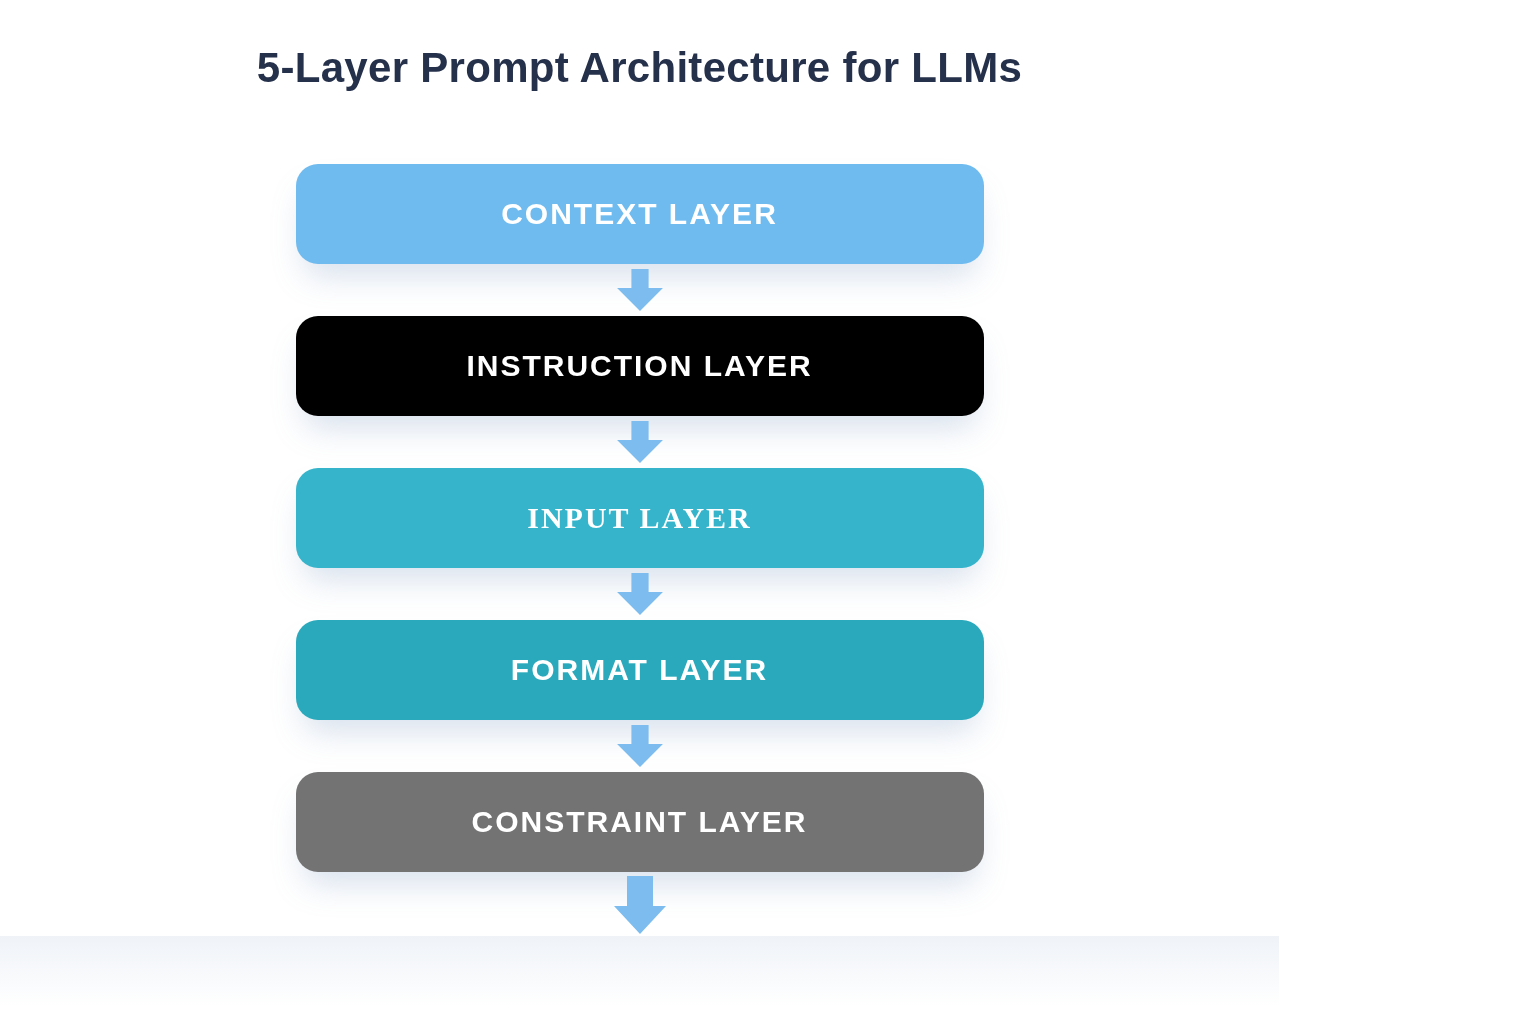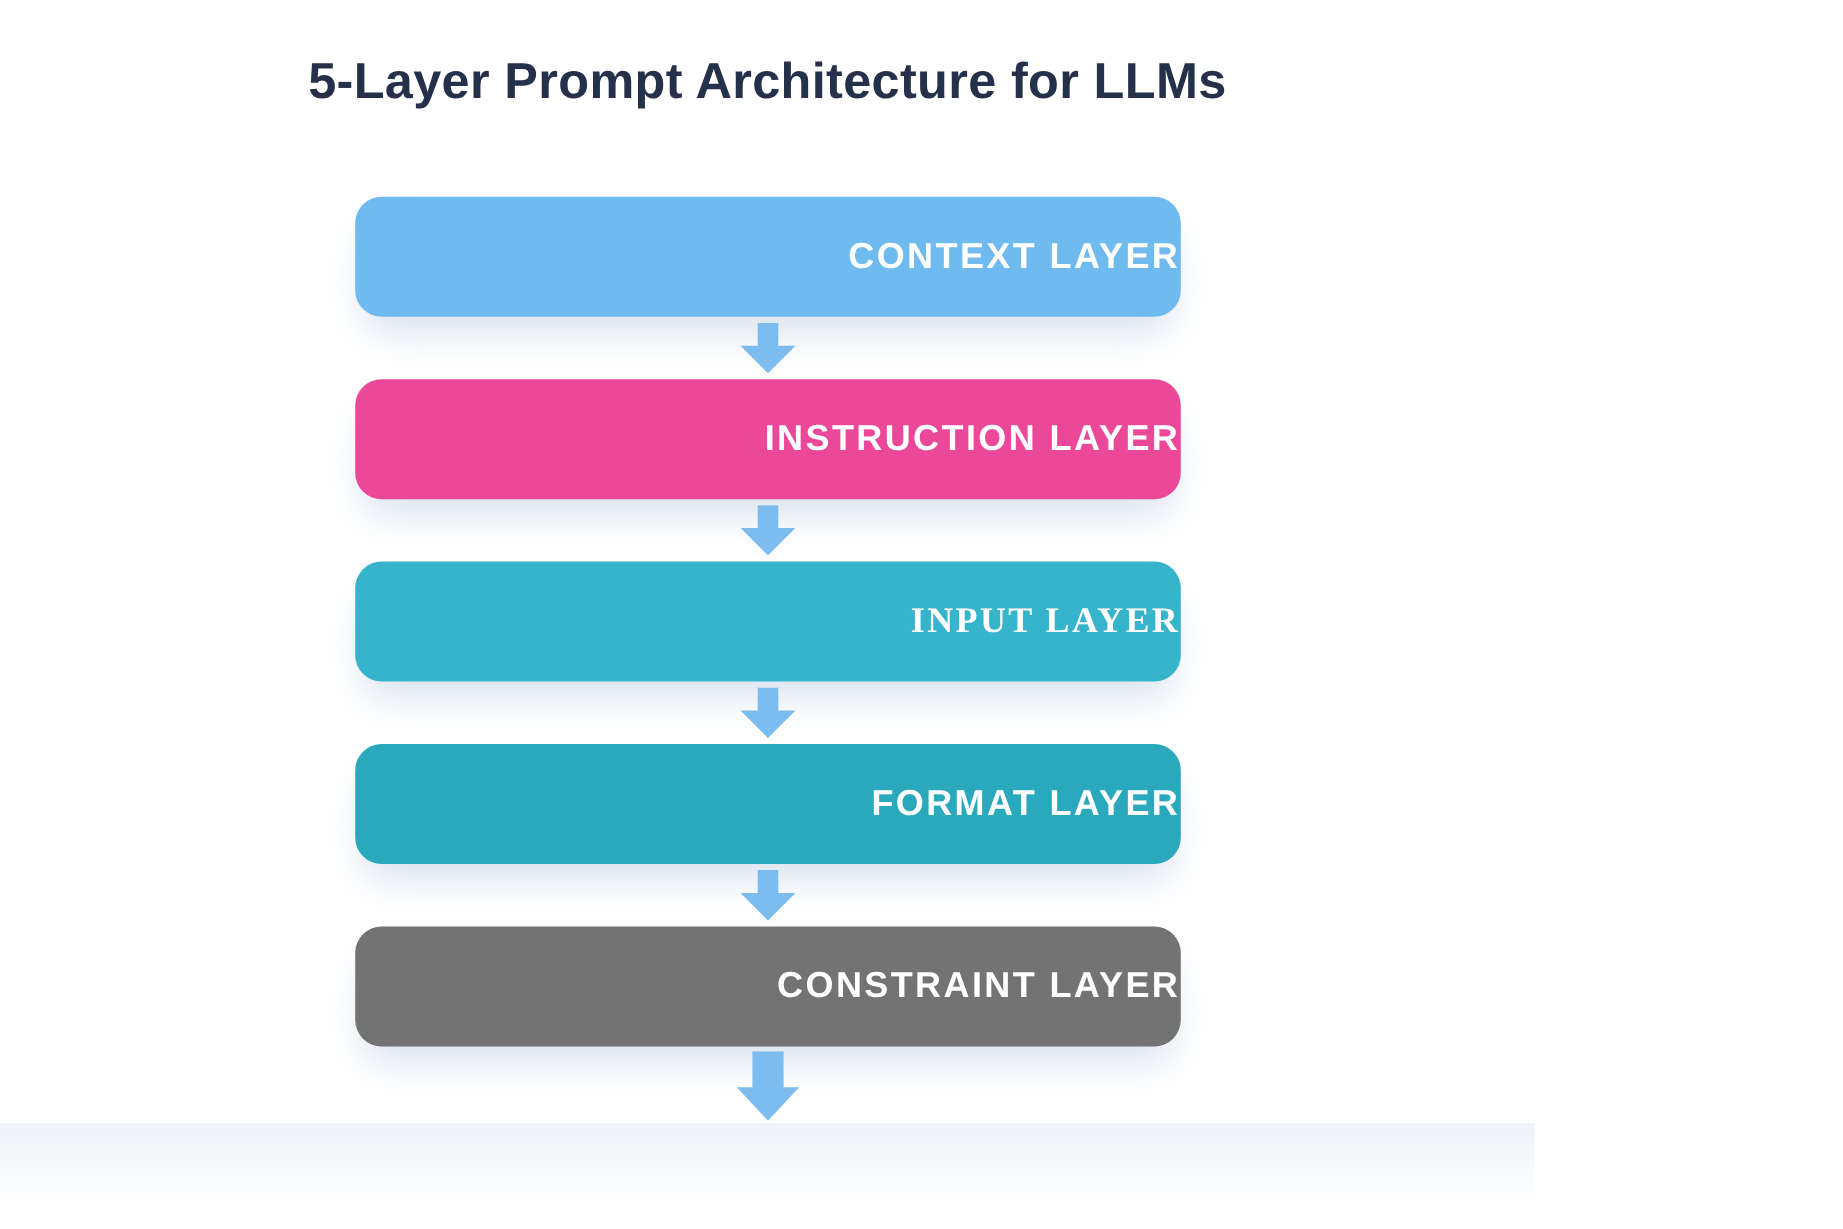--- a/index.html
+++ b/index.html
@@ -36,21 +36,21 @@
     display: flex;
     flex-direction: column;
     align-items: center;
   }
   .layer-box {
     width: 100%;
     height: 100px;
     border-radius: 22px;
     display: flex;
     align-items: center;
-    justify-content: flex-end;
+    justify-content: center;
     box-shadow: 0 20px 32px -8px rgba(125, 155, 195, 0.30);
   }
   .layer-label {
     color: #ffffff;
     font-size: 30px;
     font-weight: bold;
     letter-spacing: 2px;
     text-transform: uppercase;
     white-space: nowrap;
   }
@@ -99,21 +99,21 @@
     <div class="layer-box" style="background: rgb(111, 187, 239);">
       <span class="layer-label" style="color: rgb(255, 255, 255);">CONTEXT LAYER</span>
     </div>
 
     <div class="arrow-zone">
       <svg viewBox="0 0 48 44" xmlns="http://www.w3.org/2000/svg" style="color: rgb(124, 188, 238);">
         <polygon fill="currentColor" points="15,0 33,0 33,20 48,20 24,44 0,20 15,20"></polygon>
       </svg>
     </div>
 
-    <div class="layer-box" style="background: #ec4899;">
+    <div class="layer-box" style="background: #000000;">
       <span class="layer-label" style="color: rgb(255, 255, 255);">INSTRUCTION LAYER</span>
     </div>
 
     <div class="arrow-zone">
       <svg viewBox="0 0 48 44" xmlns="http://www.w3.org/2000/svg" style="color: rgb(124, 188, 238);">
         <polygon fill="currentColor" points="15,0 33,0 33,20 48,20 24,44 0,20 15,20"></polygon>
       </svg>
     </div>
 
     <div class="layer-box" style="background: rgb(53, 180, 203);">

